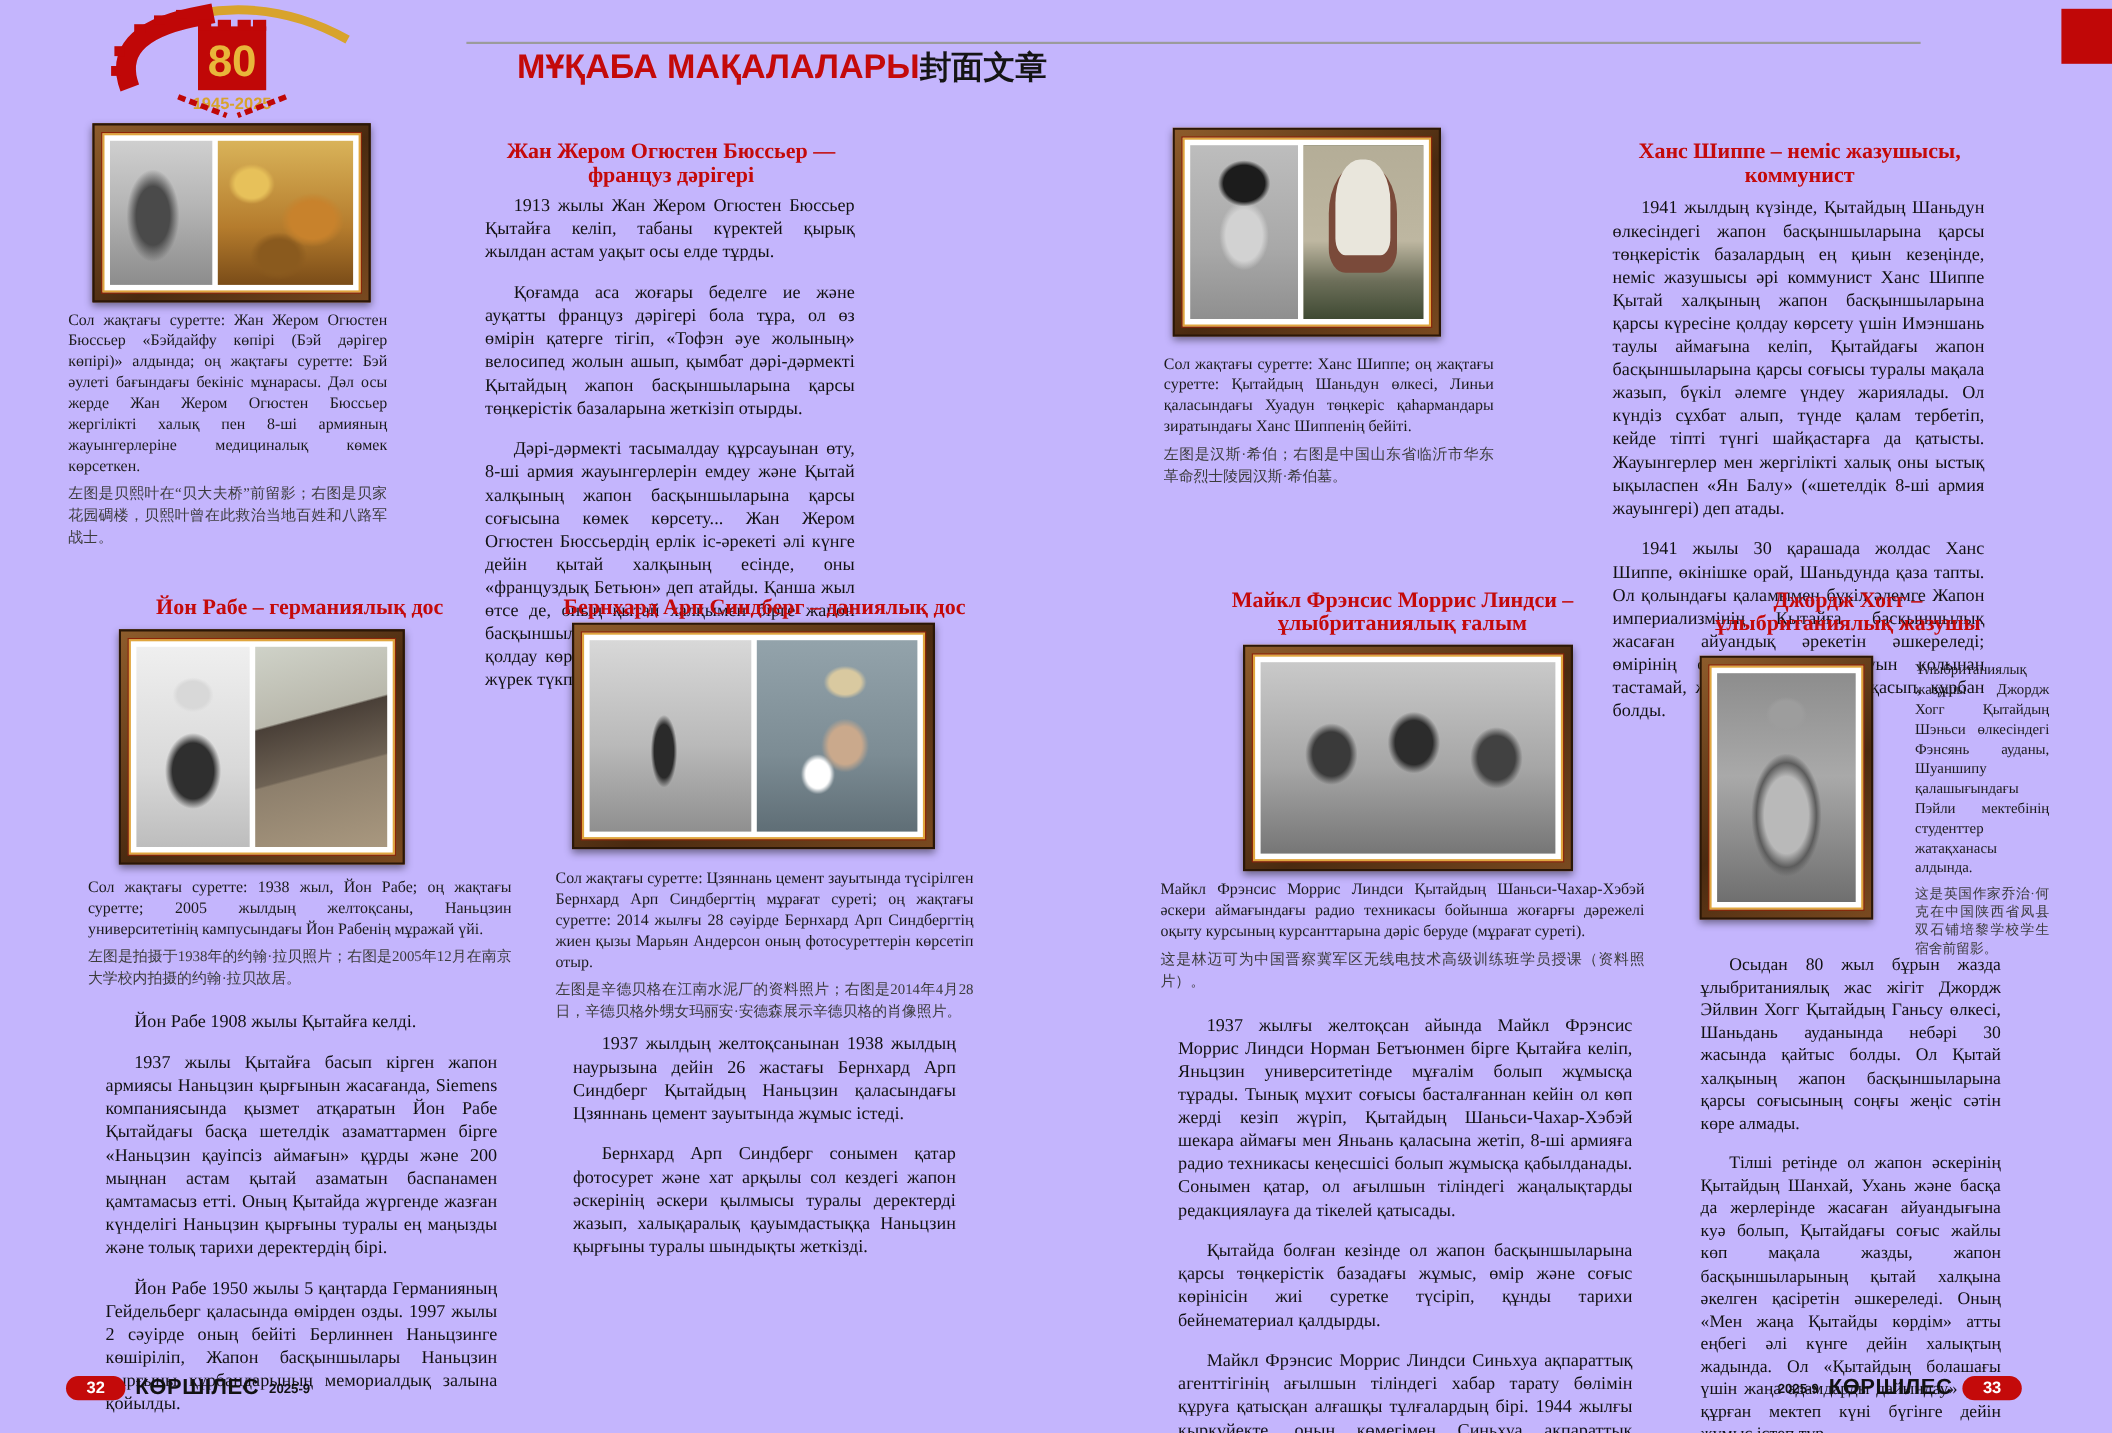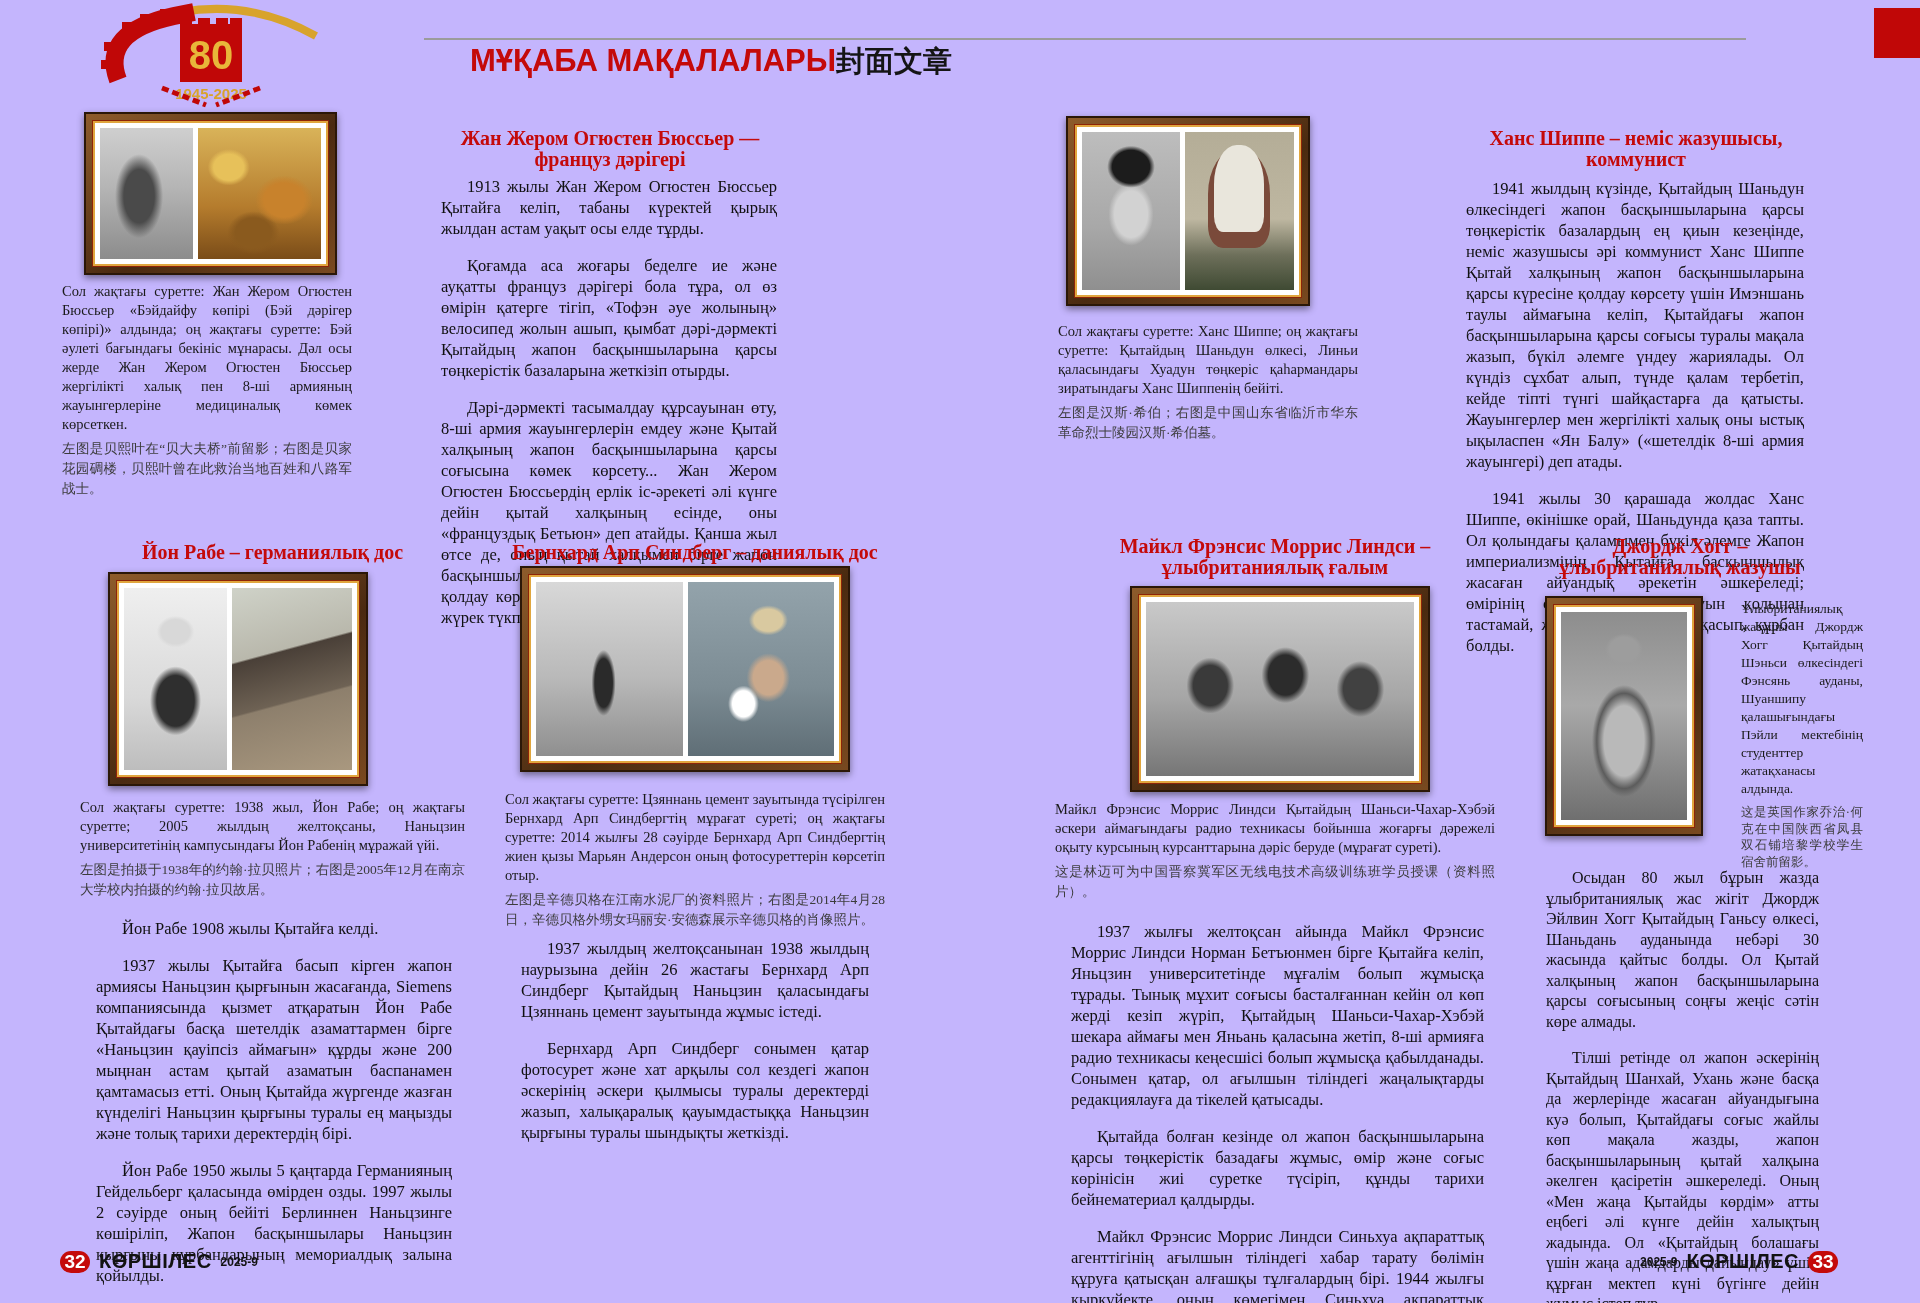--- a/index.html
+++ b/index.html
@@ -68,23 +68,23 @@
       radial-gradient(26px 22px at 50% 18%, #9d9d9d 0 55%, transparent 72%),
       radial-gradient(40px 70px at 50% 62%, #b9b9b9 0 50%, #5c5c5c 68%, transparent 80%),
       linear-gradient(180deg,#8d8d8d 0%,#a9a9a9 45%,#6f6f6f 100%);}
   
   .sidecap{position:absolute;text-align:justify;}
   .sidecap .kk{font-size:13.5px;line-height:18px;color:#1a1a1a;}
   .sidecap .zh{font-size:12.5px;line-height:16.5px;color:#3c3c3c;margin-top:6px;}
   
   .footer{position:absolute;display:flex;align-items:center;gap:9px;
           font-family:"Liberation Sans",sans-serif;}
-  .pagebadge{background:#c40a0a;color:#fff;font-weight:bold;font-size:19px;
+  .pagebadge{background:#c40a0a;color:#fff;font-weight:bold;font-size:15px;
              min-width:30px;height:22px;border-radius:12px;display:flex;
-             align-items:center;justify-content:center;padding:0 0;}
+             align-items:center;justify-content:center;padding:0 12px;}
   .maglogo{font-weight:bold;font-size:20px;letter-spacing:.5px;color:#121212;}
   .issue{font-size:12px;font-weight:bold;color:#121212;}
 </style>
 </head>
 <body>
 
 <div id="spread">
 
   <svg class="emblem" viewBox="0 0 278 106">
     <path d="M70,20 Q160,-12 242,34" stroke="#d8a32c" stroke-width="8" fill="none"></path>

